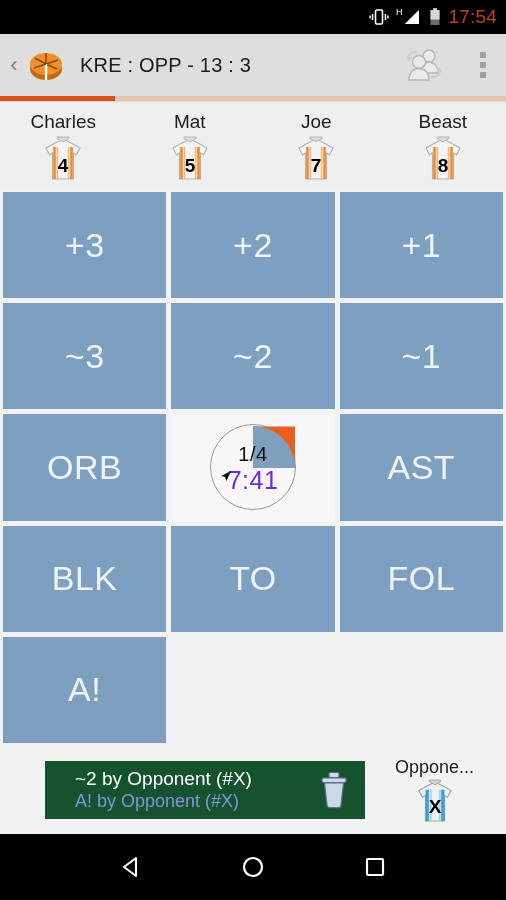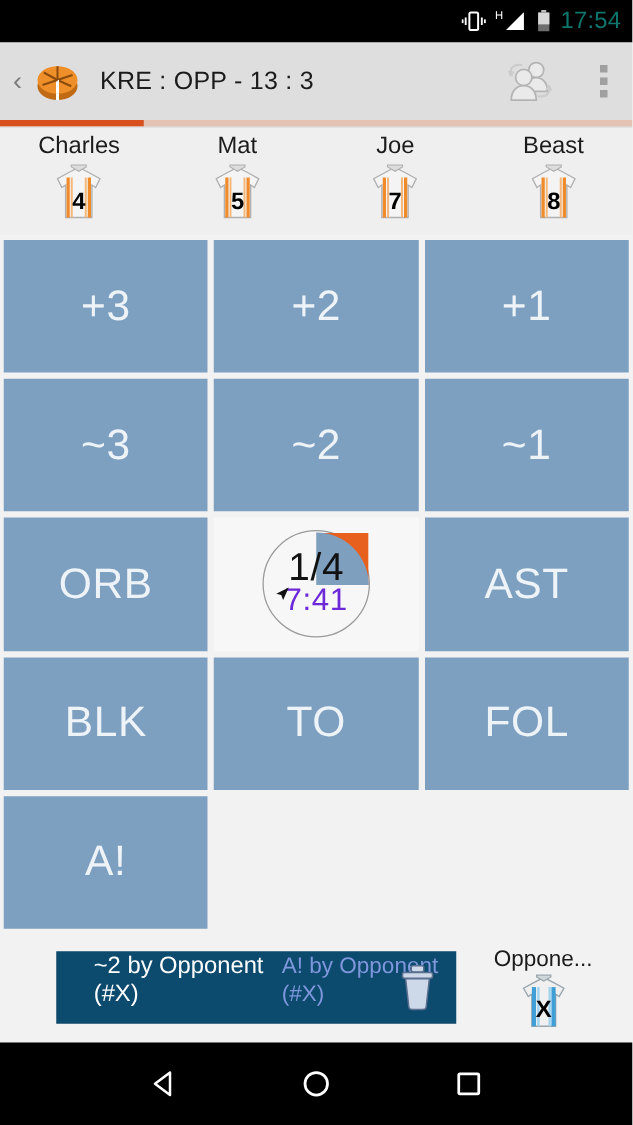--- a/index.html
+++ b/index.html
@@ -11,21 +11,21 @@
   }
   #app { width: 506px; height: 900px; position: relative; display: flex; flex-direction: column; background: #f2f2f2; }
 
   
   .statusbar {
     height: 34px; background: #000; color: #fff;
     display: flex; align-items: center; justify-content: flex-end;
     padding-right: 9px; gap: 7px; flex: 0 0 34px;
   }
   .sb-icon { display: flex; align-items: center; }
-  .sb-clock { font-size: 19px; letter-spacing: .2px; color:#0f766e; font-weight: 400; }
+  .sb-clock { font-size: 19px; letter-spacing: .2px; color:#c2410c; font-weight: 400; }
 
   
   .appbar {
     height: 62px; background: #dedede; display: flex; align-items: center;
     padding: 0 12px 0 6px; flex: 0 0 62px; position: relative;
   }
   .back-chevron { font-size: 22px; color: #7d7d7d; width: 16px; text-align: center; line-height: 1; }
   .logo { width: 44px; height: 44px; margin-left: 2px; flex: 0 0 44px; }
   .app-title { font-size: 20px; color: #1b1b1b; margin-left: 12px; white-space: nowrap; letter-spacing: .2px; }
   .appbar-spacer { flex: 1 1 auto; }
@@ -34,21 +34,21 @@
   .overflow span { width: 6px; height: 6px; background: #a0a0a0; display: block; }
 
   
   .tabstrip { height: 5px; background: #e5c3b4; position: relative; flex: 0 0 5px; }
   .tabstrip .bar { position: absolute; left: 0; top: 0; height: 5px; width: 115px; background: #d7501d; }
   .tabshadow { height: 2px; background: linear-gradient(#cfcfcf, #f2f2f2); flex: 0 0 2px; }
 
   
   .players {
     height: 85px; background: #efefef; display: flex; flex: 0 0 85px;
-    align-items: flex-start; padding-top: 3px;
+    align-items: center; padding-top: 3px;
   }
   .player { flex: 1 1 0; display: flex; flex-direction: column; align-items: center; }
   .player-name { font-size: 19px; color: #1b1b1b; line-height: 22px; }
   .jersey { position: relative; width: 40px; height: 48px; margin-top: 2px; }
 
   
   .grid {
     flex: 1 1 auto; display: grid;
     grid-template-columns: repeat(3, 1fr);
     grid-template-rows: repeat(5, 1fr);
@@ -72,29 +72,29 @@
     position: absolute; left: 50%; top: 1px; width: 42px; height: 42px;
     background: #7e9fbe; border-top-right-radius: 42px;
   }
   .wedge-orange {
     position: absolute; left: 50%; top: 1px; width: 42px; height: 42px;
     background: #e8601e;
     clip-path: polygon(0 0, 100% 0, 100% 100%, 0 100%);
     -webkit-mask-image: radial-gradient(circle at 0 100%, transparent 0, transparent 41px, #000 41px);
             mask-image: radial-gradient(circle at 0 100%, transparent 0, transparent 41px, #000 41px);
   }
-  .clock-q { position: relative; font-size: 31px; color: #111; line-height: 26px; z-index: 3; }
+  .clock-q { position: relative; font-size: 20px; color: #111; line-height: 26px; z-index: 3; }
   .clock-t { position: relative; font-size: 25px; color: #6d28d9; line-height: 27px; z-index: 3; }
   .cursor { position: absolute; left: 9px; top: 30px; width: 14px; height: 16px; z-index: 4; }
 
   
   .bottombar { height: 88px; flex: 0 0 88px; background: #f2f2f2; display: flex; align-items: center; padding: 0 6px; }
   .undo-box {
-    width: 320px; height: 58px; background: #0c4a6e; margin-left: 39px;
-    position: relative; display: flex; flex-direction: row; justify-content: center;
+    width: 320px; height: 58px; background: #14532d; margin-left: 39px;
+    position: relative; display: flex; flex-direction: column; justify-content: center;
     padding-left: 30px;
   }
   .undo-line1 { font-size: 19px; color: #ffffff; line-height: 23px; }
   .undo-line2 { font-size: 18px; color: #7f97dc; line-height: 23px; }
   .trash { position: absolute; right: 16px; top: 10px; width: 30px; height: 38px; }
   .opp-wrap { flex: 1 1 auto; display: flex; flex-direction: column; align-items: center; margin-left: 4px; }
   .opp-name { font-size: 18px; color: #1b1b1b; line-height: 22px; }
   .opp-jersey { width: 38px; height: 46px; margin-top: 1px; }
 
   

